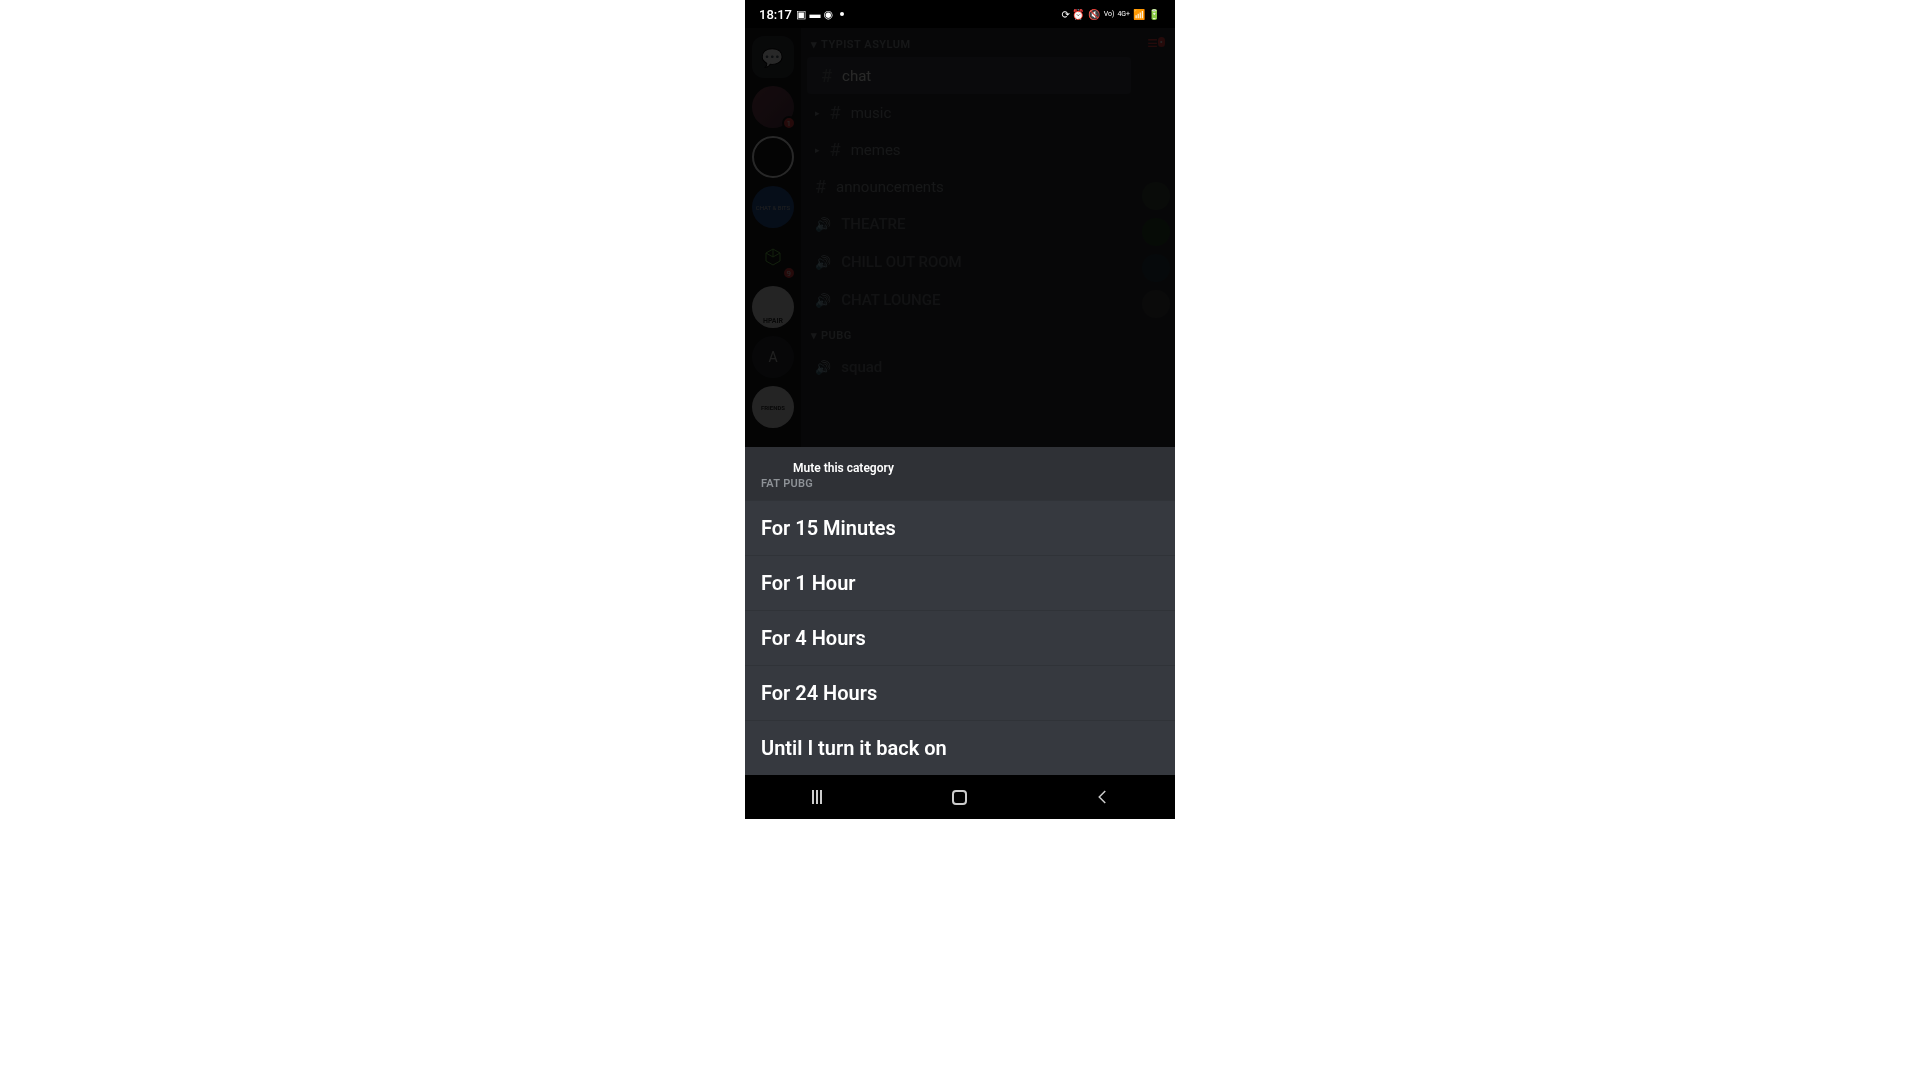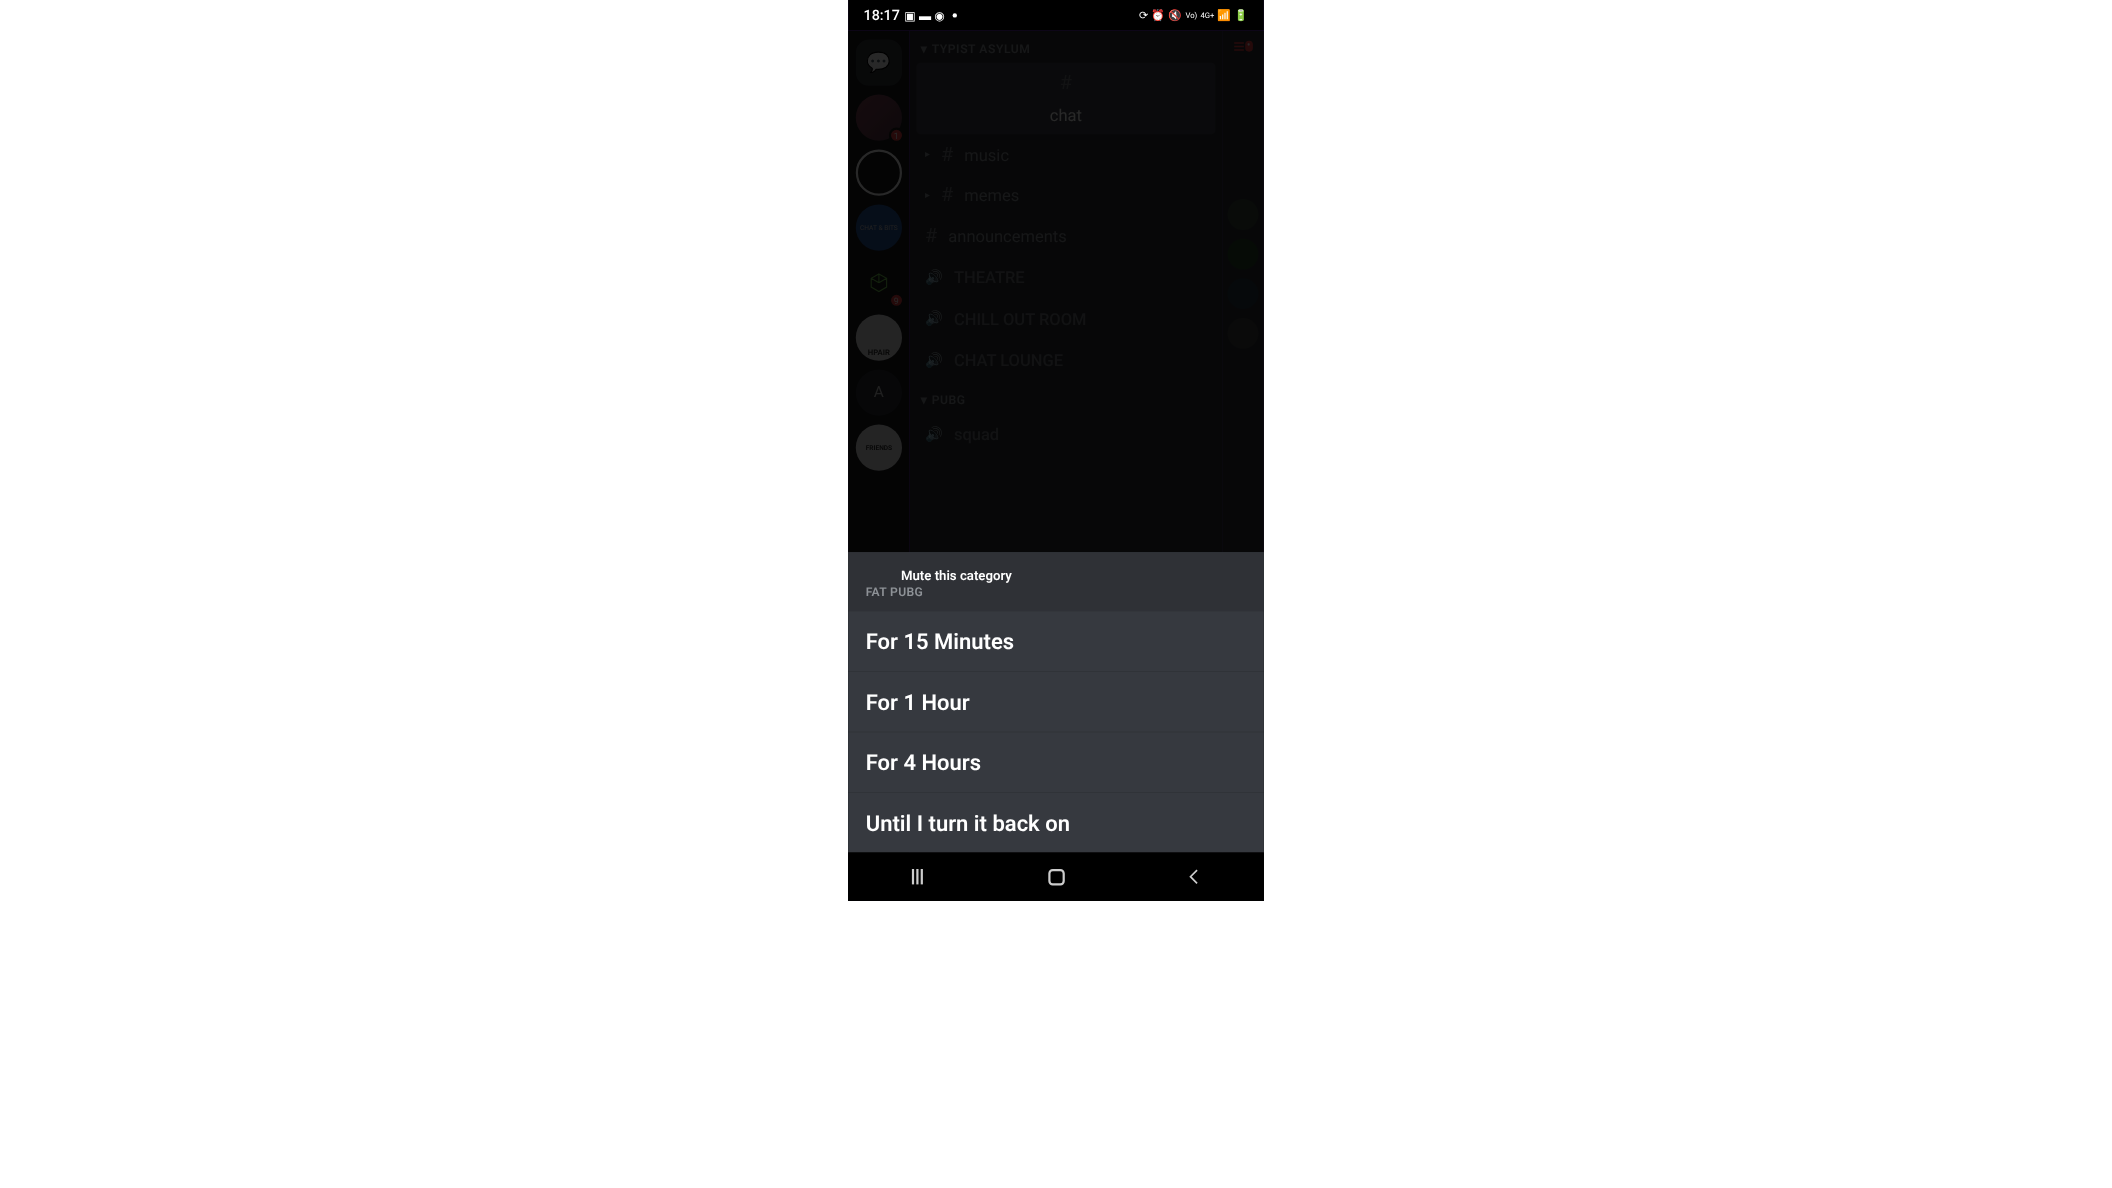--- a/index.html
+++ b/index.html
@@ -1,17 +1,17 @@
 <!DOCTYPE html>
 <html><head>
 <meta charset="utf-8">
 <style>
 * { margin: 0; padding: 0; box-sizing: border-box; font-family: -apple-system, BlinkMacSystemFont, 'Segoe UI', Roboto, Helvetica, Arial, sans-serif; }
 body { width: 1920px; height: 1080px; background: #ffffff; display: flex; justify-content: center; align-items: flex-start; }
-.phone { width: 378px; height: 819px; background: #4c1d95; position: relative; overflow: hidden; }
+.phone { width: 430px; height: 819px; background: #fef9c3; position: relative; overflow: hidden; }
 
 
 .status-bar { height: 28px; background: #000; display: flex; justify-content: space-between; align-items: center; padding: 0 14px; color: #fff; font-size: 12px; }
 .status-left { display: flex; align-items: center; gap: 4px; }
 .status-time { font-weight: 500; font-size: 13px; }
 .status-icons-left { display: flex; gap: 3px; align-items: center; font-size: 11px; }
 .status-right { display: flex; align-items: center; gap: 3px; font-size: 10px; }
 .status-dot { width: 4px; height: 4px; background: #fff; border-radius: 50%; margin-left: 4px; }
 
 
@@ -22,21 +22,21 @@
 .server-item.active { border: 2px solid #fff; }
 .server-item.blue { background: #2c5aa0; }
 .server-item.white { background: #e8e8e8; color: #333; }
 .server-badge { position: absolute; bottom: -2px; right: -2px; background: #ed4245; border-radius: 8px; min-width: 14px; height: 14px; font-size: 8px; color: #fff; display: flex; align-items: center; justify-content: center; padding: 0 3px; border: 2px solid #1a1b1e; }
 
 .channels-panel { flex: 1; background: #2f3136; padding-top: 0; }
 .server-header { height: 48px; display: flex; align-items: center; justify-content: space-between; padding: 0 14px; color: #fff; font-weight: 700; font-size: 16px; border-bottom: 1px solid #222; }
 .server-header .menu { font-size: 18px; color: #999; }
 .category-header { padding: 10px 10px 6px 10px; color: #8e9297; font-size: 11px; font-weight: 600; letter-spacing: 0.5px; display: flex; align-items: center; gap: 4px; }
 .channel-row { display: flex; align-items: center; gap: 10px; padding: 8px 14px; color: #8e9297; font-size: 15px; }
-.channel-row.selected { background: rgba(79,84,92,0.6); border-radius: 4px; margin: 0 6px; color: #dcddde; flex-direction: column; }
+.channel-row.selected { background: rgba(79,84,92,0.6); border-radius: 4px; margin: 0 6px; color: #dcddde; }
 .channel-row.selected .ch-name { color: #fff; }
 .channel-hash { font-size: 18px; color: #72767d; }
 .voice-icon { font-size: 13px; }
 .ch-name { font-size: 15px; }
 .voice-channel-row { display: flex; align-items: center; gap: 10px; padding: 10px 14px; color: #72767d; font-size: 15px; font-weight: 500; }
 
 .members-strip { width: 38px; background: #2f3136; display: flex; flex-direction: column; align-items: center; padding-top: 4px; gap: 8px; }
 .member-avatar { width: 28px; height: 28px; border-radius: 50%; background: #444; }
 .burger { color: #ed4245; font-size: 18px; margin-bottom: 120px; }
 
@@ -171,20 +171,21 @@
   <div class="dim-overlay"></div>
 
   <div class="sheet">
     <div class="sheet-header">
       <div class="sheet-title">Mute this category</div>
       <div class="sheet-subtitle">FAT PUBG</div>
     </div>
     <div class="sheet-option">For 15 Minutes</div>
     <div class="sheet-option">For 1 Hour</div>
     <div class="sheet-option">For 4 Hours</div>
+    <div class="sheet-option">For 24 Hours</div>
     <div class="sheet-option">Until I turn it back on</div>
   </div>
 
   <div class="nav-bar">
     <div class="nav-btn">
       <div class="nav-recents">
         <span></span>
           <span></span>
           <span></span>
       </div>

